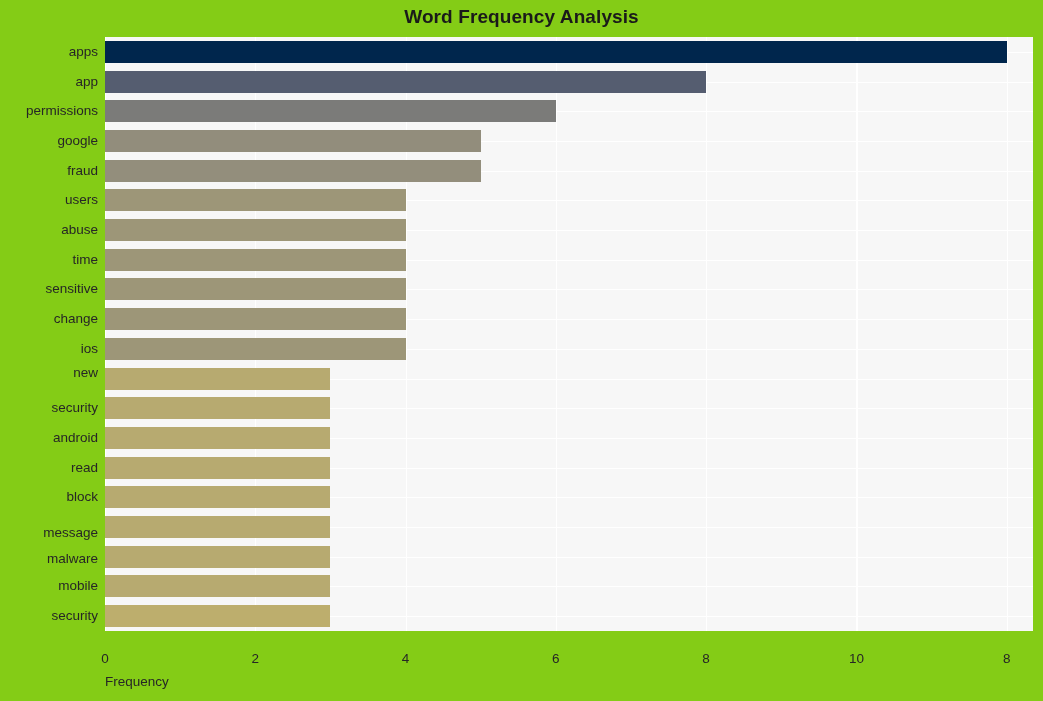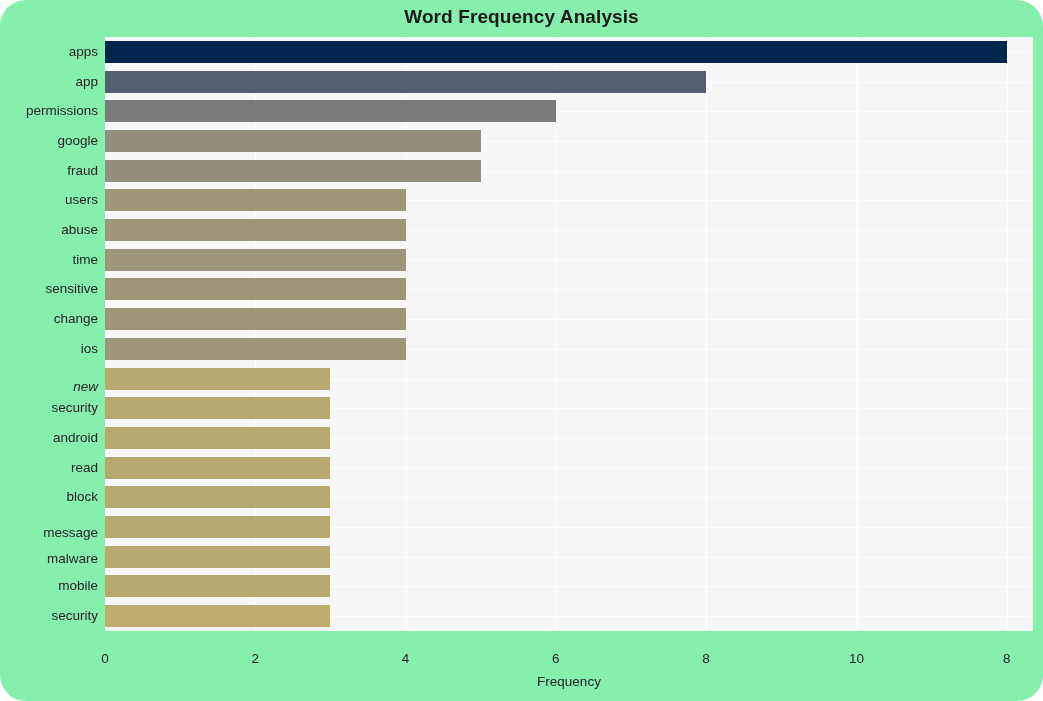--- a/index.html
+++ b/index.html
@@ -12,22 +12,21 @@
     height: 701px;
     font-family: "Liberation Sans", sans-serif;
     overflow: hidden;
     position: relative;
   }
   #chart-figure {
     position: absolute;
     left: 0; top: 0;
     width: 1043px;
     height: 701px;
-    background: #86efac;
-    border-radius: 26px;
+    background: #84cc16;
   }
   #chart-title {
     position: absolute;
     left: 0;
     top: 6px;
     width: 1043px;
     text-align: center;
     font-size: 19px;
     font-weight: bold;
     color: #1a1a1a;
@@ -100,21 +99,20 @@
     transform: translateX(-50%);
     font-size: 13.5px;
     color: #262626;
     white-space: nowrap;
   }
   #x-axis-title {
     position: absolute;
     left: 105px;
     top: 674px;
     width: 928px;
-    text-align: center;
     font-size: 13.5px;
     color: #262626;
   }
 </style>
 </head>
 <body>
 
 <div id="chart-figure">
 
   <div id="chart-title">Word Frequency Analysis</div>
@@ -178,21 +176,21 @@
       <div class="y-tick-label" style="top: 37.55px;">app</div>
       <div class="y-tick-label" style="top: 67.25px;">permissions</div>
       <div class="y-tick-label" style="top: 96.95px;">google</div>
       <div class="y-tick-label" style="top: 126.65px;">fraud</div>
       <div class="y-tick-label" style="top: 156.35px; margin-left: 16px;">users</div>
       <div class="y-tick-label" style="top: 186.05px;">abuse</div>
       <div class="y-tick-label" style="top: 215.75px;">time</div>
       <div class="y-tick-label" style="top: 245.45px;">sensitive</div>
       <div class="y-tick-label" style="top: 275.15px;">change</div>
       <div class="y-tick-label" style="top: 304.85px;">ios</div>
-      <div class="y-tick-label" style="top: 343px; font-style: italic;">new</div>
+      <div class="y-tick-label" style="top: 329px;">new</div>
       <div class="y-tick-label" style="top: 364.25px;">security</div>
       <div class="y-tick-label" style="top: 393.95px;">android</div>
       <div class="y-tick-label" style="top: 423.65px;">read</div>
       <div class="y-tick-label" style="top: 453.35px;">block</div>
       <div class="y-tick-label" style="top: 483.05px; margin-top: 6px;">message</div>
       <div class="y-tick-label" style="top: 515px;">malware</div>
       <div class="y-tick-label" style="top: 542.45px;">mobile</div>
       <div class="y-tick-label" style="top: 572.15px;">security</div>
     </div>
 

